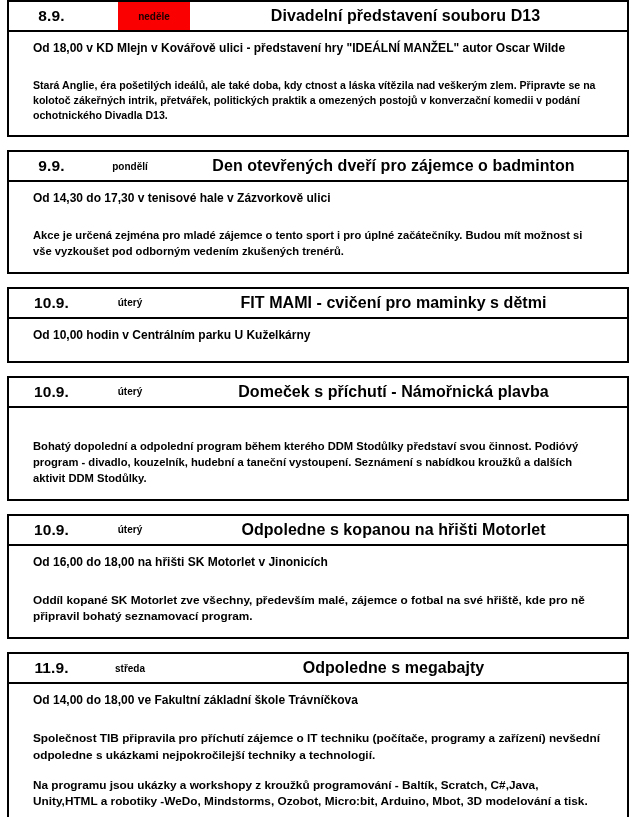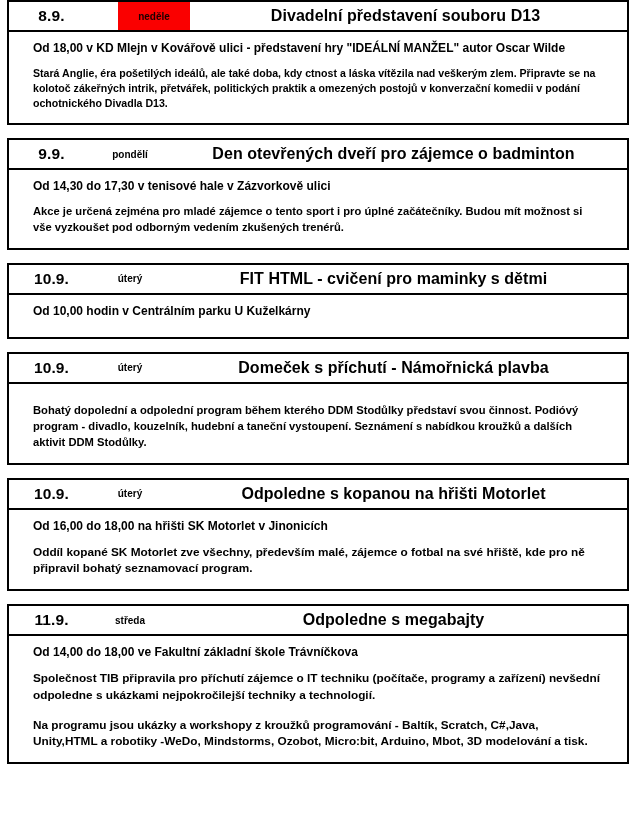--- a/index.html
+++ b/index.html
@@ -89,21 +89,21 @@
     line-height: 1.25;
     margin: 0 0 6px 0;
   }
   .body-when.larger {
     font-size: 11px;
   }
   .body-desc {
     font-size: 11.2px;
     font-weight: bold;
     line-height: 1.42;
-    margin: 10px 0 0 0;
+    margin: 22px 0 0 0;
   }
   .body-desc.small {
     font-size: 10.6px;
   }
   .body-desc.big {
     font-size: 11.8px;
   }
   .body-desc + .body-desc {
     margin-top: 13px;
   }
@@ -135,21 +135,21 @@
       <div class="event-body">
         <p class="body-when">Od 14,30 do 17,30 v tenisové hale v Zázvorkově ulici</p>
         <p class="body-desc">Akce je určená zejména pro mladé zájemce o tento sport i pro úplné začátečníky. Budou mít možnost si vše vyzkoušet pod odborným vedením zkušených trenérů.</p>
       </div>
     </div>
 
     <div class="event-block">
       <div class="event-header">
         <div class="hdr-date">10.9.</div>
         <div class="hdr-day">úterý</div>
-        <div class="hdr-title">FIT HTML -  cvičení pro maminky s dětmi</div>
+        <div class="hdr-title">FIT MAMI -  cvičení pro maminky s dětmi</div>
       </div>
       <div class="event-body">
         <p class="body-when">Od 10,00 hodin v Centrálním parku U Kuželkárny</p>
       </div>
     </div>
 
     <div class="event-block">
       <div class="event-header">
         <div class="hdr-date">10.9.</div>
         <div class="hdr-day">úterý</div>

